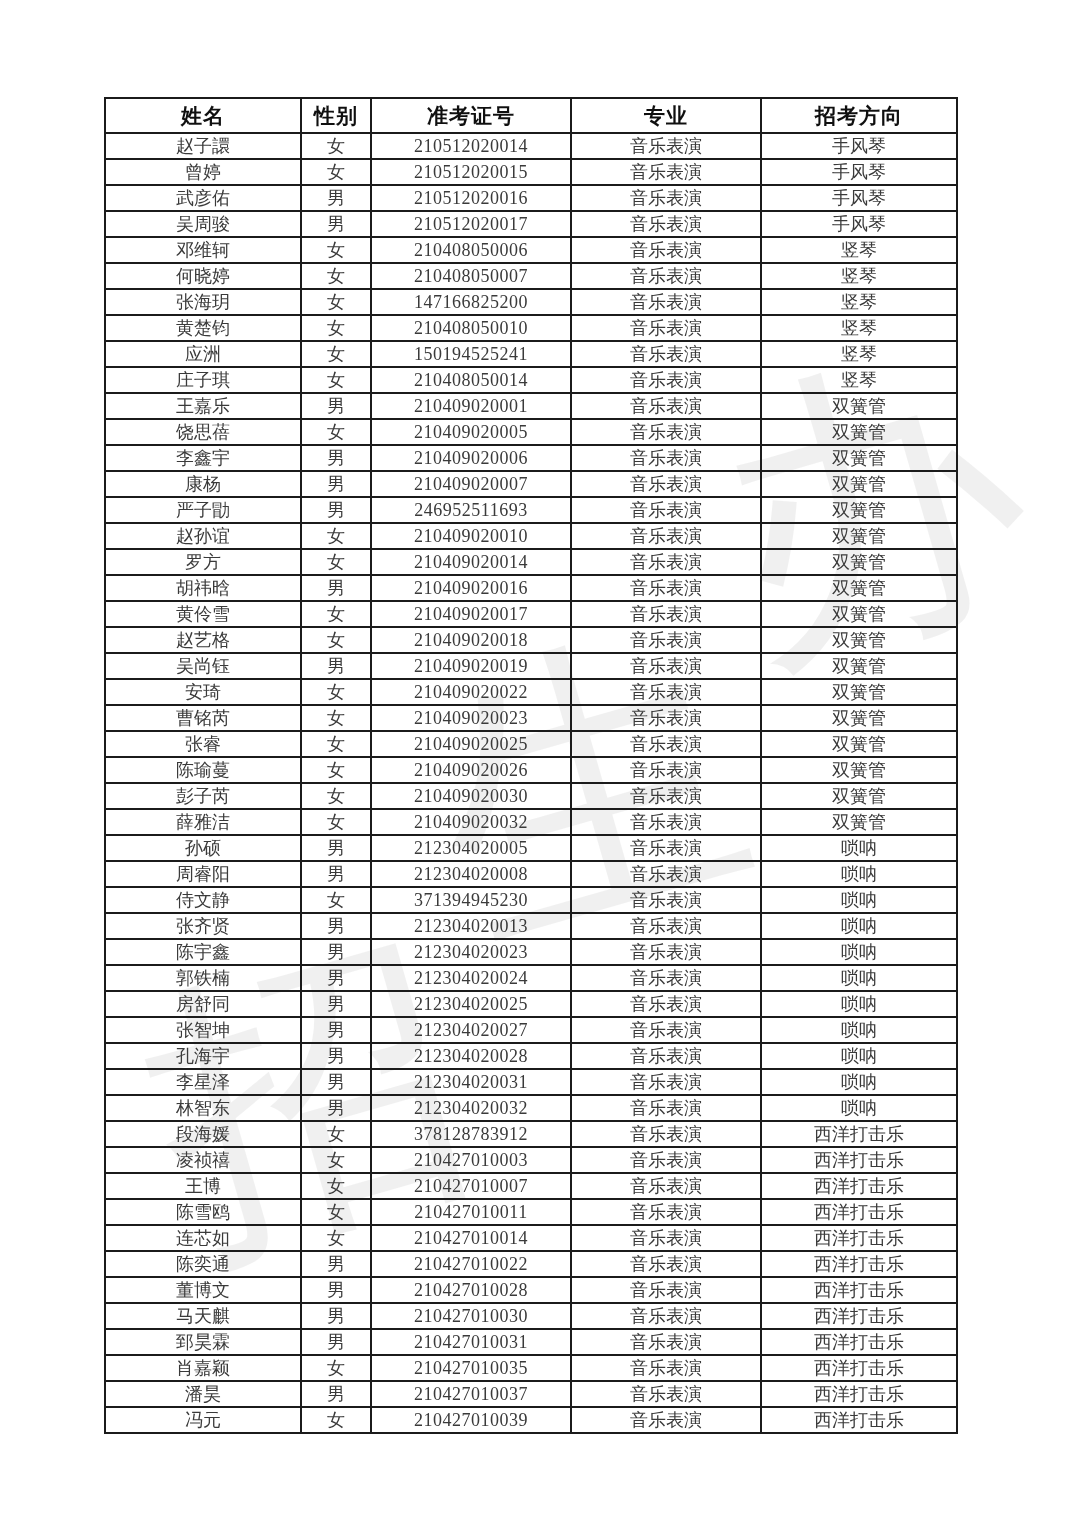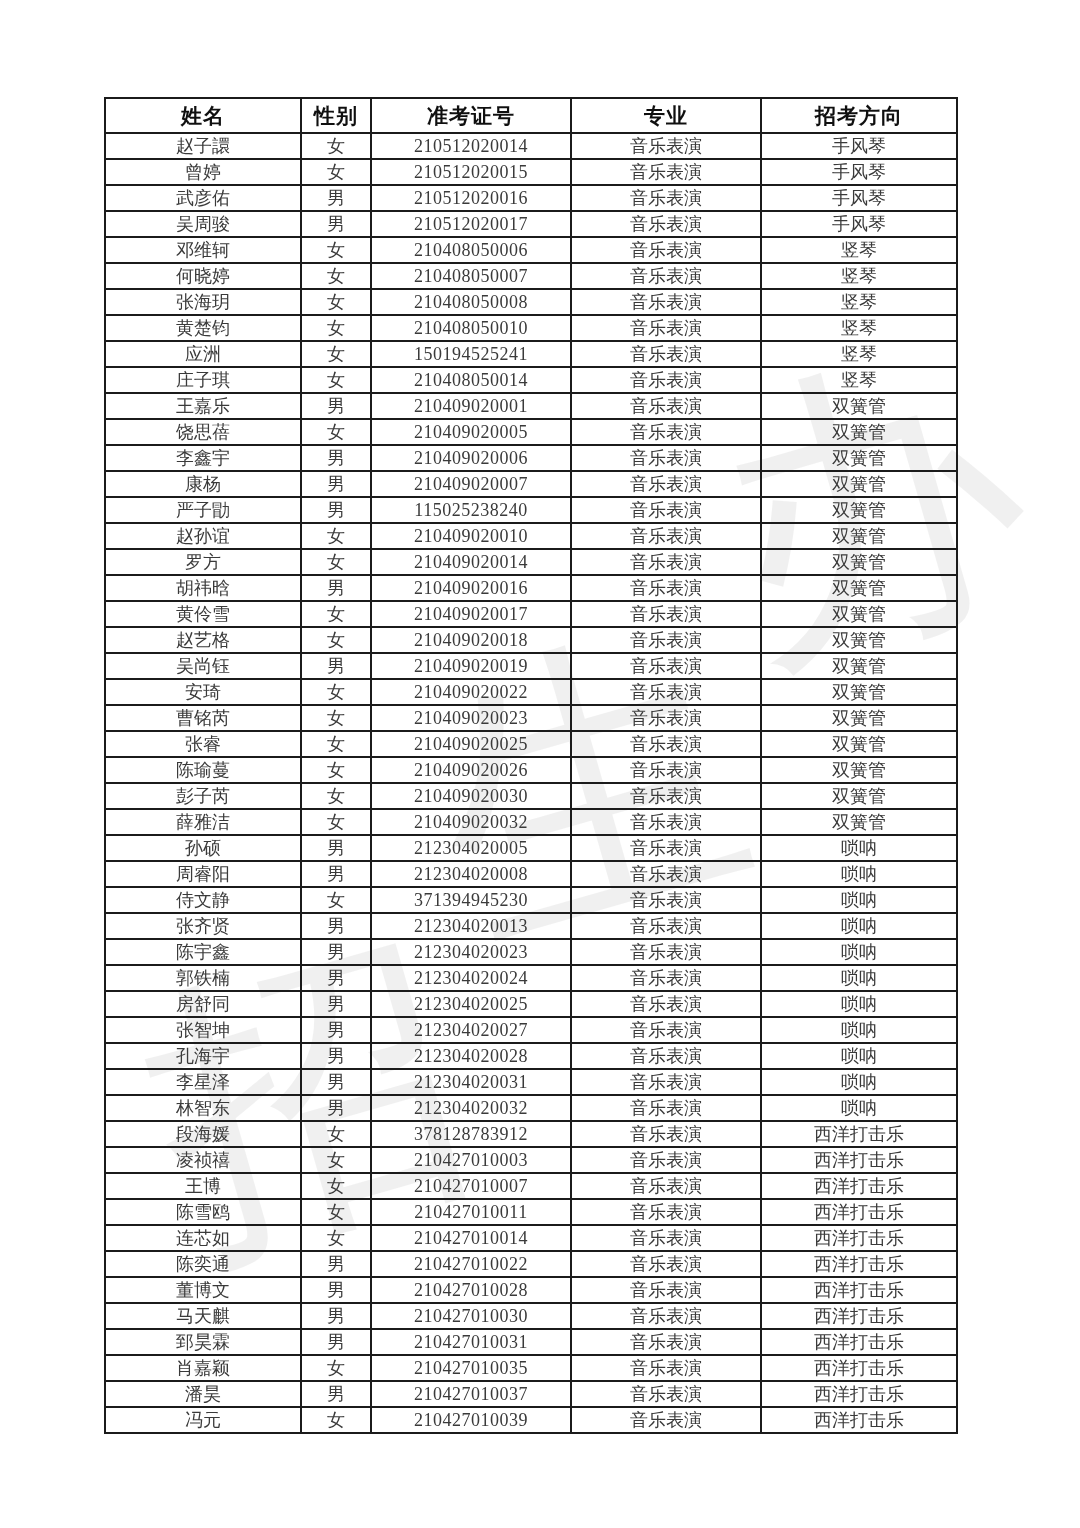--- a/index.html
+++ b/index.html
@@ -142,21 +142,21 @@
         <tr>
           <td>何晓婷</td>
           <td>女</td>
           <td class="num">210408050007</td>
           <td>音乐表演</td>
           <td>竖琴</td>
         </tr>
         <tr>
           <td>张海玥</td>
           <td>女</td>
-          <td class="num">210408050008</td>
+          <td class="num">147166825200</td>
           <td>音乐表演</td>
           <td>竖琴</td>
         </tr>
         <tr>
           <td>黄楚钧</td>
           <td>女</td>
           <td class="num">210408050010</td>
           <td>音乐表演</td>
           <td>竖琴</td>
         </tr>
@@ -198,21 +198,21 @@
         <tr>
           <td>康杨</td>
           <td>男</td>
           <td class="num">210409020007</td>
           <td>音乐表演</td>
           <td>双簧管</td>
         </tr>
         <tr>
           <td>严子勖</td>
           <td>男</td>
-          <td class="num">115025238240</td>
+          <td class="num">246952511693</td>
           <td>音乐表演</td>
           <td>双簧管</td>
         </tr>
         <tr>
           <td>赵孙谊</td>
           <td>女</td>
           <td class="num">210409020010</td>
           <td>音乐表演</td>
           <td>双簧管</td>
         </tr>

